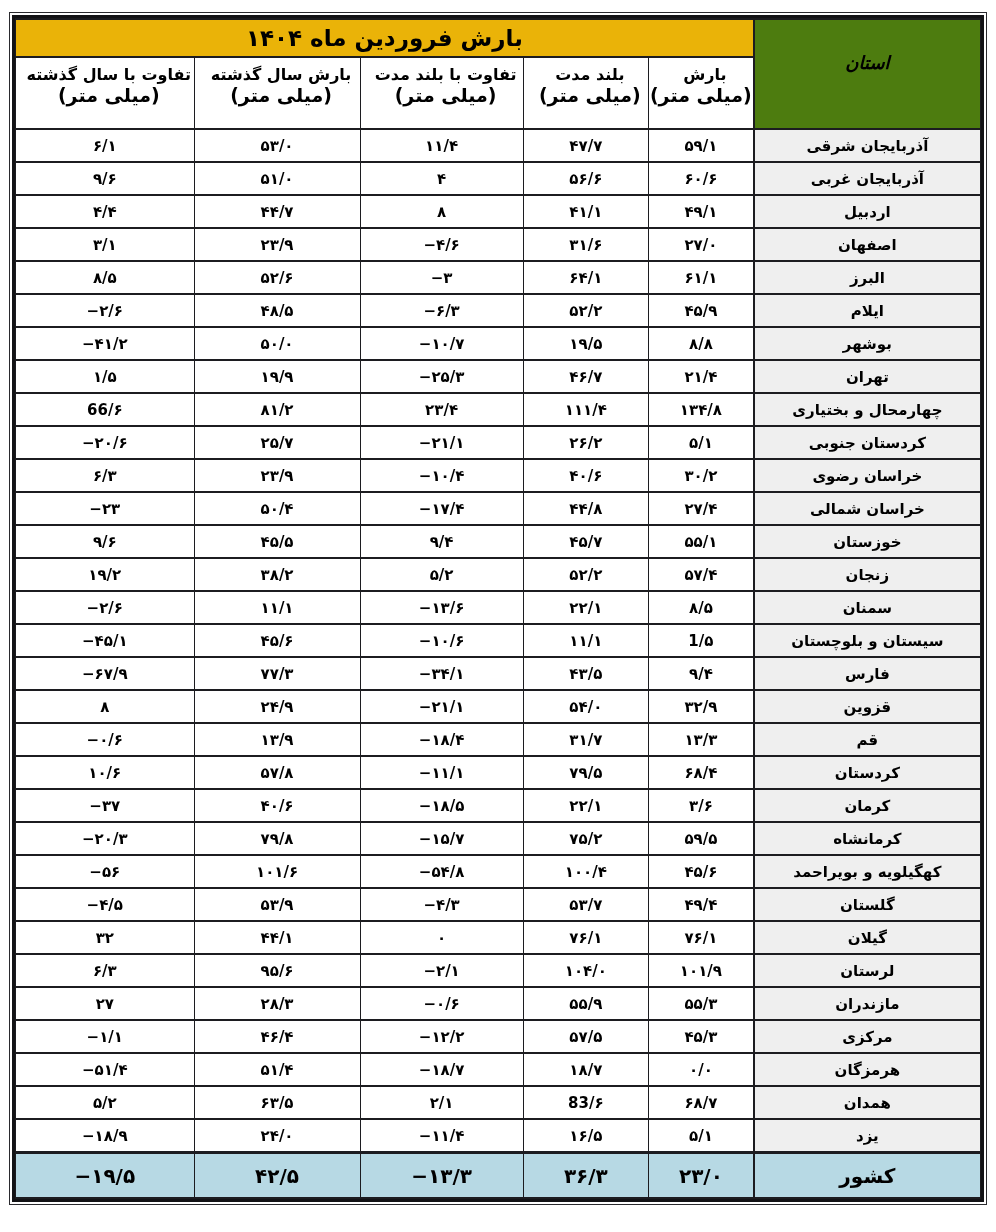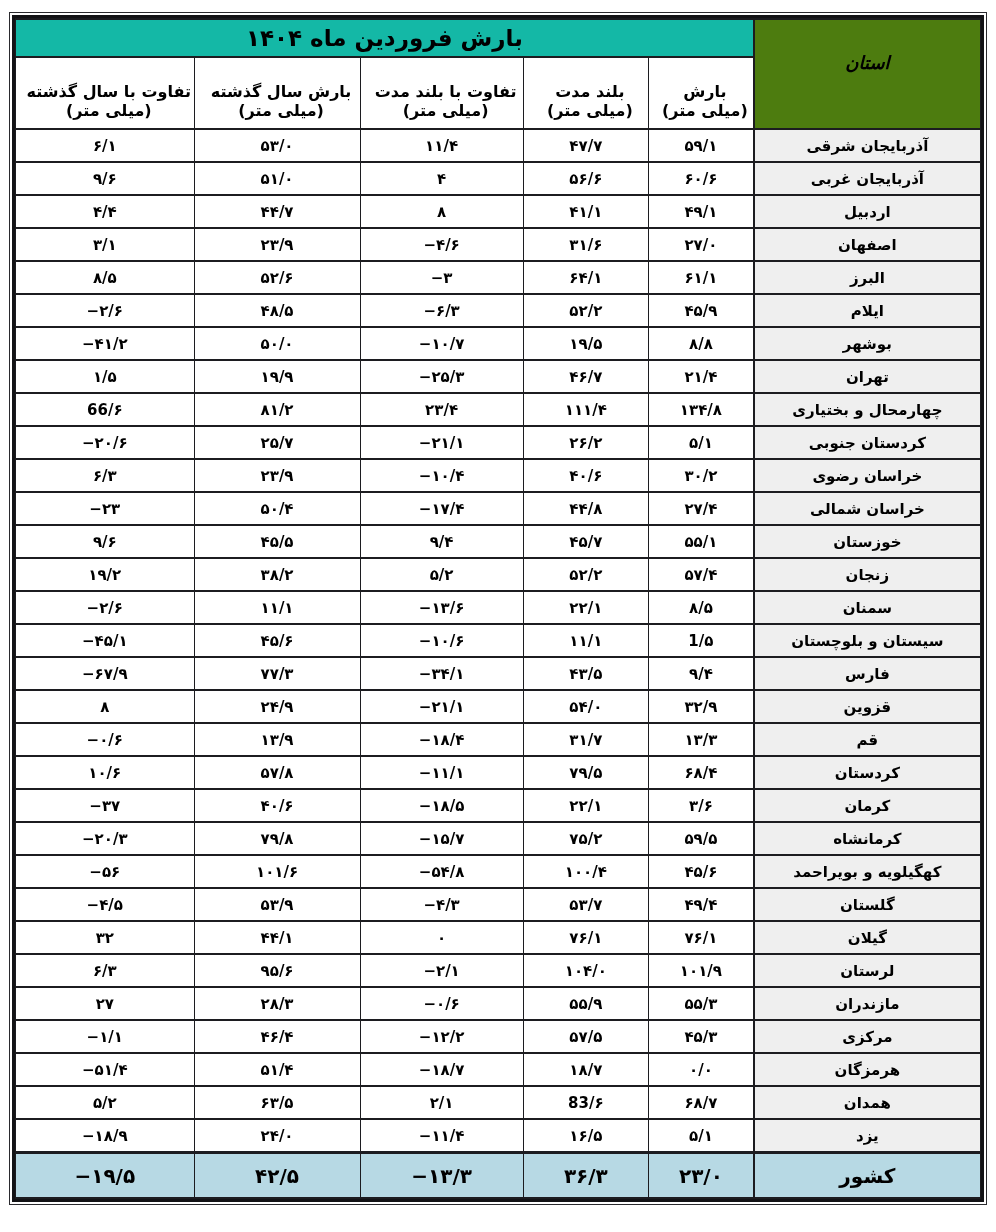--- a/index.html
+++ b/index.html
@@ -38,21 +38,21 @@
     padding: 0 4px;
     text-align: center;
     font-weight: bold;
     overflow: hidden;
     white-space: nowrap;
   }
   
   th.title-cell {
     height: 36px;
     font-size: 23px;
-    background: #14b8a6;
+    background: #eab308;
     border-bottom-width: 2px;
   }
   
   th.province-head {
     font-size: 18px;
     background: #4d7c0f;
     vertical-align: middle;
     border-left-width: 2px;
     font-style: italic;
   }
@@ -63,26 +63,26 @@
   
   tr.header-row th {
     height: 70px;
     background: #ffffff;
     vertical-align: middle;
     padding: 0 1px;
   }
   tr.header-row .col-head {
     display: flex;
     flex-direction: column;
-    justify-content: flex-end;
+    justify-content: flex-start;
     height: 56px;
     padding: 2px 0 3px 8px;
   }
   .col-label { font-size: 16px; line-height: 1.2; }
-  .col-unit  { font-size: 16px; line-height: 1.2; }
+  .col-unit  { font-size: 19px; line-height: 1.2; }
   
   tr.data-row td { height: 31px; font-size: 15px; background: #ffffff; }
   td.province-cell {
     background: #efefef !important;
     font-size: 17px;
     border-left-width: 2px;
   }
   td.value-cell {
     direction: ltr;
     unicode-bidi: isolate;

